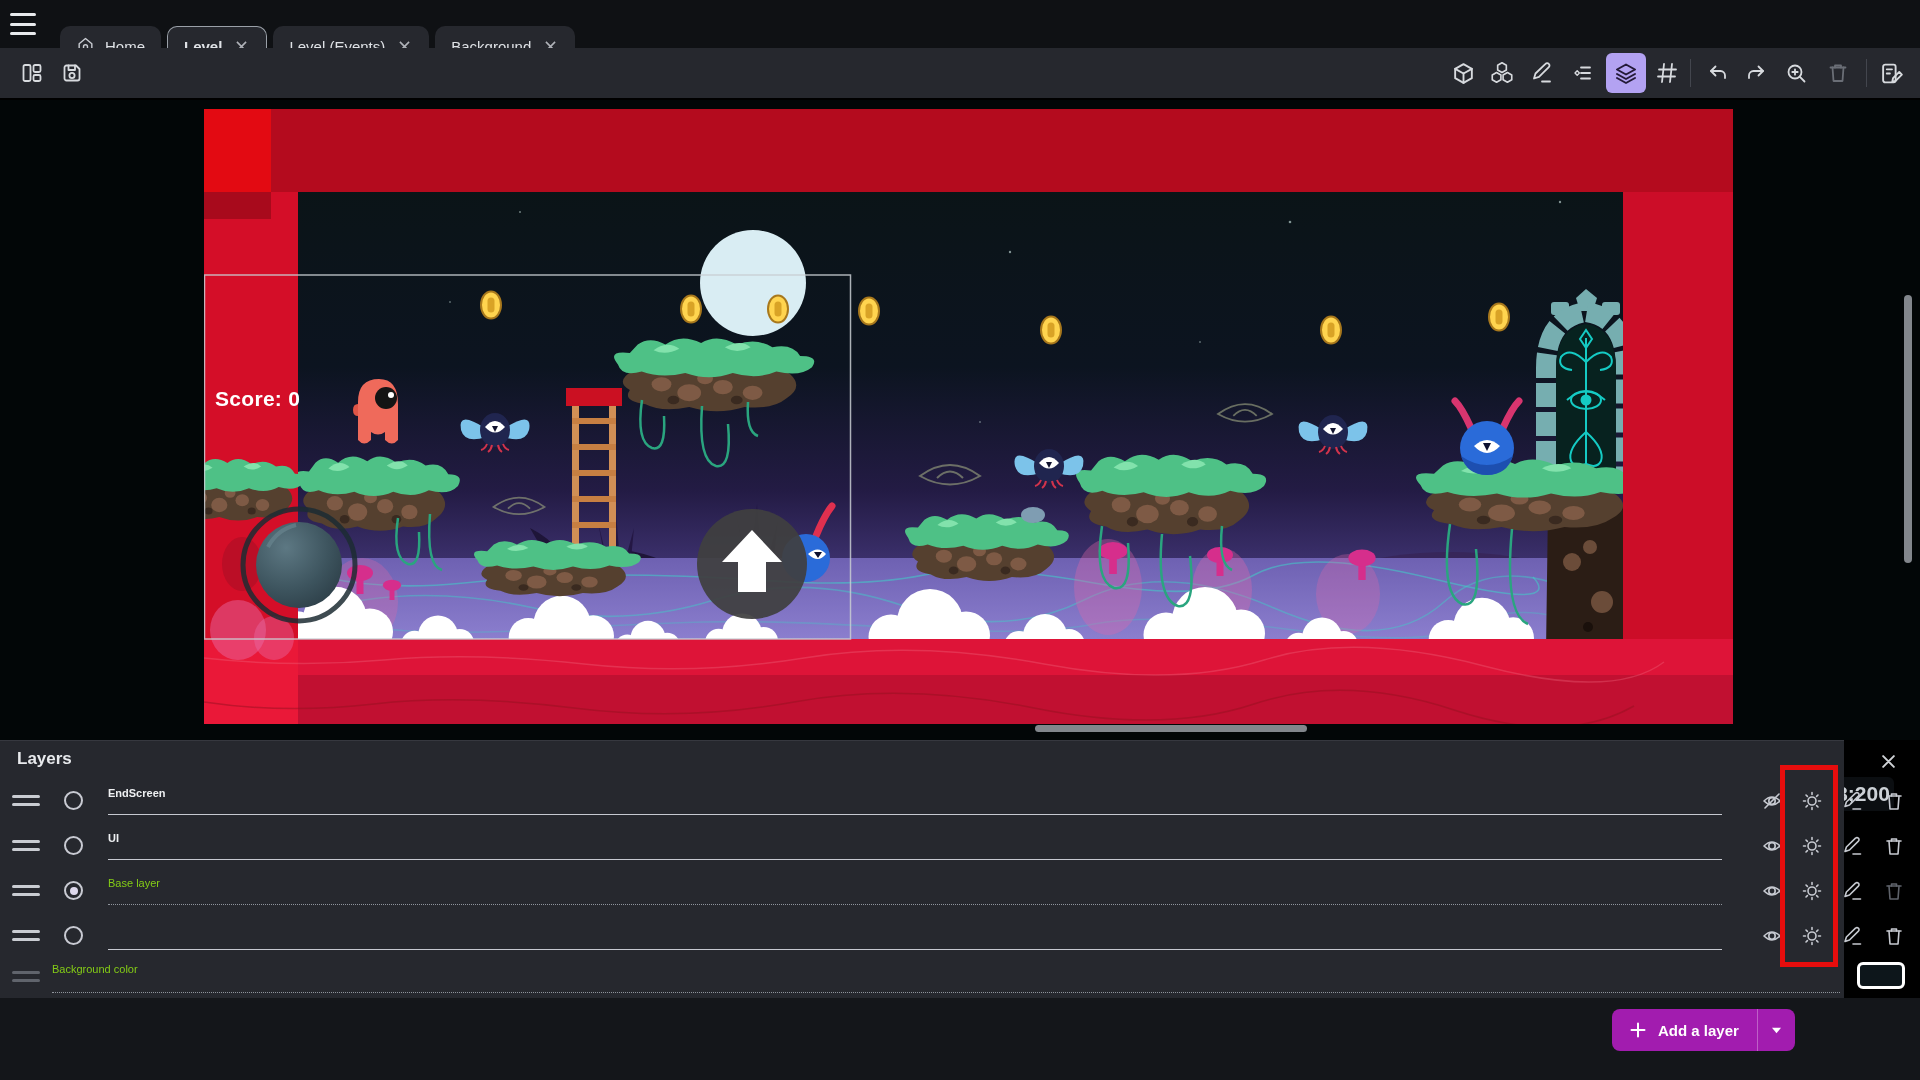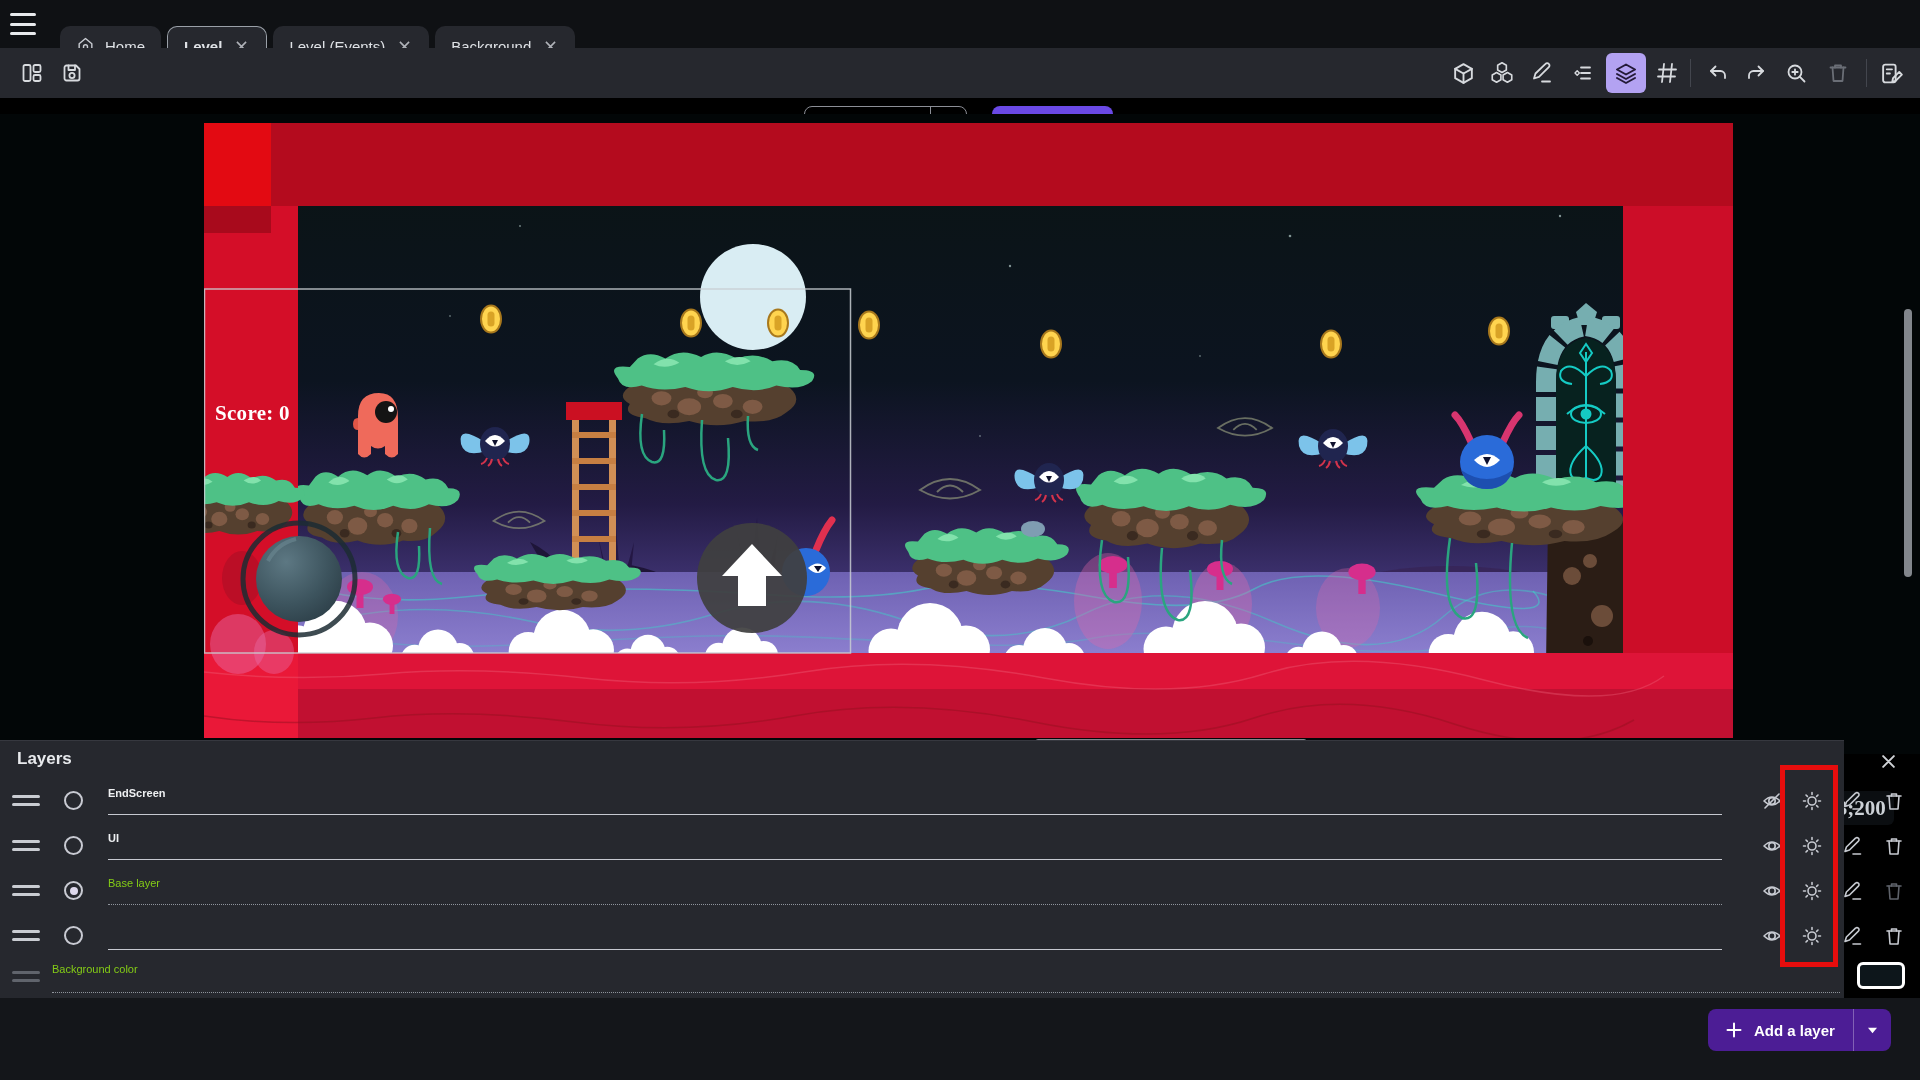--- a/index.html
+++ b/index.html
@@ -21,21 +21,21 @@
   .tbicon.activebox{background:#b3a2f2;}
   .tbicon.activebox svg{stroke:#241a38;stroke-width:2;}
   .tb-divider{position:absolute;top:11px;width:1px;height:28px;background:#43464e;}
   #preview-btn{position:absolute;left:804px;top:58px;height:40px;display:flex;align-items:center;border:1px solid #8b8e96;border-radius:8px;color:#fff;cursor:pointer;}
   #preview-main{display:flex;align-items:center;gap:12px;padding:0 18px;height:100%;}
   #preview-caret{width:36px;height:100%;border-left:1px solid #8b8e96;display:flex;align-items:center;justify-content:center;}
   #preview-btn .lbl{font-size:15px;font-weight:700;}
   #publish-btn{position:absolute;left:992px;top:58px;height:40px;padding:0 18px;background:#6a49e6;border-radius:8px;display:flex;align-items:center;gap:10px;color:#fff;cursor:pointer;}
   #publish-btn .lbl{font-size:15px;font-weight:700;}
   
-  #canvas{position:absolute;left:0;top:114px;width:1920px;height:640px;background:#020607;font-family:Liberation Serif, serif;}
+  #canvas{position:absolute;left:0;top:100px;width:1920px;height:640px;background:#020607;}
   #score{position:absolute;left:215px;top:287px;color:#fff;font-weight:700;font-size:21px;letter-spacing:.3px;}
   #coordbadge{position:absolute;left:1797px;top:677px;width:97px;height:34px;background:#0b0e11;border-radius:6px;
      color:#ccd1d6;font-weight:700;font-size:21px;display:flex;align-items:center;justify-content:center;}
   #hscroll{position:absolute;left:1035px;top:625px;width:272px;height:7px;background:#82868c;border-radius:4px;}
   #vscroll{position:absolute;left:1904px;top:195px;width:8px;height:268px;background:#82868c;border-radius:4px;}
   
   #layers-panel{position:absolute;left:0;top:740px;width:1844px;height:340px;background:#26282e;border-top:1px solid #36383f;}
   #layers-title{position:absolute;left:17px;top:8px;color:#e8eaed;font-size:17px;font-weight:700;}
   #panel-close{position:absolute;left:1876px;top:8px;width:24px;height:24px;display:flex;align-items:center;justify-content:center;cursor:pointer;}
   .lrow{position:absolute;left:0;width:1920px;height:45px;}
@@ -48,21 +48,21 @@
   .lname.grey{color:#84cc16;font-weight:400;}
   .lunder{position:absolute;left:108px;top:36px;width:1614px;border-bottom:1px solid #c6c9d0;}
   .lunder.dotted{border-bottom:1px dotted #8f949c;}
   .rowicon{position:absolute;top:10px;width:26px;height:26px;display:flex;align-items:center;justify-content:center;cursor:pointer;}
   .rowicon svg{stroke:#c6c9d0;fill:none;stroke-width:1.6;stroke-linecap:round;stroke-linejoin:round;}
   .rowicon.dim svg{stroke:#5f636b;}
   .c-eye{left:1759px;} .c-sun{left:1799px;} .c-pen{left:1840px;} .c-trash{left:1881px;}
   #red-annotation{position:absolute;left:1780px;top:24px;width:58px;height:202px;border:5px solid #e60d0d;z-index:5;pointer-events:none;}
   #bgcolor-swatch{position:absolute;left:1857px;top:221px;width:48px;height:27px;background:#0d161b;border:3px solid #fff;border-radius:6px;cursor:pointer;}
   #panel-bottom{position:absolute;left:0;top:257px;width:1920px;height:83px;background:#14161a;}
-  #addlayer-btn{position:absolute;left:1708px;top:11px;height:42px;background:#4c1d95;border-radius:8px;display:flex;align-items:stretch;color:#fff;cursor:pointer;}
+  #addlayer-btn{position:absolute;left:1612px;top:11px;height:42px;background:#a21caf;border-radius:8px;display:flex;align-items:stretch;color:#fff;cursor:pointer;}
   #addlayer-main{display:flex;align-items:center;gap:12px;padding:0 18px;font-size:15px;font-weight:700;}
   #addlayer-caret{width:38px;border-left:1px solid rgba(255,255,255,.3);display:flex;align-items:center;justify-content:center;}
 </style>
 </head>
 <body>
 
 <div id="tabbar">
   <div id="hamburger">
       <span></span>
       <span></span>

